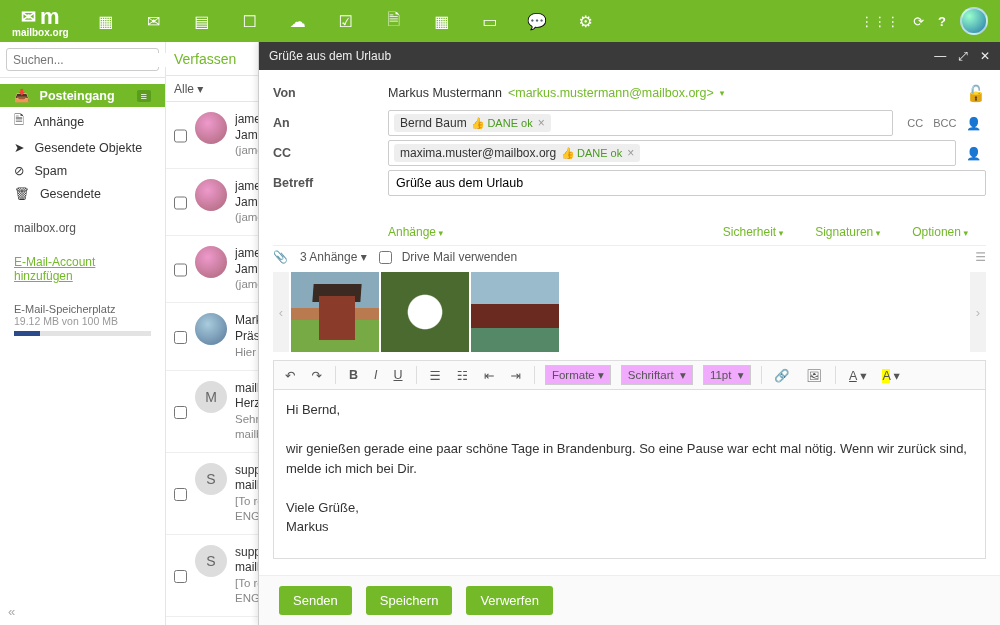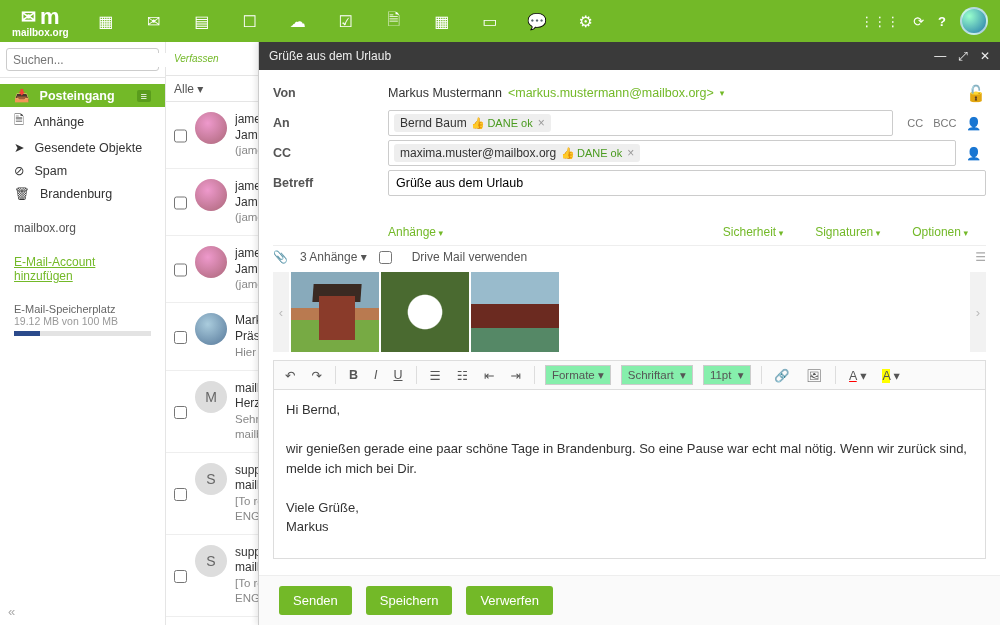--- a/index.html
+++ b/index.html
@@ -32,21 +32,21 @@
 .storage-label { font-size: 11px; color: #666; }
 .storage-sub { font-size: 10.5px; color: #999; font-weight: normal; }
 .storage-bar { height: 5px; background: #e3e3e3; margin-top: 4px; position: relative; }
 .storage-fill { height: 5px; background: #2b4a8b; width: 19%; }
 
 .collapse-handle { position: absolute; bottom: 6px; left: 8px; color: #aaa; cursor: pointer; }
 .list-full { position: absolute; left: 166px; top: 0; width: 260px; bottom: 0; border-right: 1px solid #e5e5e5; background: #fff; display: flex; flex-direction: column; }
 
 
 .list-toolbar { height: 34px; border-bottom: 1px solid #e5e5e5; display: flex; align-items: center; padding: 0 8px; gap: 10px; }
-.compose-btn { color: #73b928; cursor: pointer; font-size: 10px; font-style: italic; }
+.compose-btn { color: #73b928; cursor: pointer; font-size: 14px; }
 .reply-ic { color: #888; cursor: pointer; }
 .filter-row { height: 26px; border-bottom: 1px solid #e5e5e5; display: flex; align-items: center; padding: 0 8px; font-size: 12px; color: #555; }
 .msg { display: flex; padding: 10px 8px; border-bottom: 1px solid #eee; gap: 8px; }
 .msg input[type=checkbox] { margin-top: 2px; }
 .msg .mavatar { width: 32px; height: 32px; border-radius: 50%; background: #ddd center/cover; flex-shrink: 0; display: flex; align-items: center; justify-content: center; font-size: 14px; color: #666; }
 .msg .mtxt { overflow: hidden; font-size: 12px; line-height: 1.3; }
 .msg .mfrom { color: #333; }
 .msg .msub { color: #333; }
 .msg .mprev { color: #888; font-size: 11.5px; }
 
@@ -91,21 +91,21 @@
 .thumb { width: 88px; height: 80px; }
 .thumb.house1 { background: linear-gradient(#8ab 45%, #b97a50 45% 60%, #7a4 60%); position:relative; }
 .thumb.house1::after{content:"";position:absolute;left:28px;top:24px;width:36px;height:44px;background:#8a3b2a;}
 .thumb.house1::before{content:"";position:absolute;left:22px;top:12px;width:48px;height:18px;background:#3a2a22;transform:skewX(-4deg);}
 .thumb.flower{ background: radial-gradient(circle at 50% 50%, #fff 0 28%, #4a6a30 30%); }
 .thumb.house2{ background: linear-gradient(#9bc 40%, #6b2a20 40% 70%, #586 70%); }
 
 .editor-toolbar { border: 1px solid #ddd; border-bottom: none; background: #fafafa; display: flex; align-items: center; gap: 10px; padding: 4px 8px; font-size: 12.5px; color: #555; }
 .editor-toolbar .sep { width:1px; height:18px; background:#ddd; }
 .editor-toolbar .tb { cursor: pointer; padding: 2px 3px; }
-.editor-toolbar select, .editor-toolbar .dd { border: 1px solid #ccc; background:#86efac; font-size:11.5px; padding:2px 6px; }
+.editor-toolbar select, .editor-toolbar .dd { border: 1px solid #ccc; background:#f0abfc; font-size:11.5px; padding:2px 6px; }
 
 .editor { border: 1px solid #ddd; padding: 10px 12px; font-size: 13px; line-height: 1.5; min-height: 170px; background: #fff; }
 
 .compose-footer { padding: 10px 14px; display: flex; gap: 8px; border-top: 1px solid #eee; background: #fafafa; }
 .btn { background: #73b928; color: #fff; border: none; border-radius: 3px; padding: 7px 14px; font-size: 13px; cursor: pointer; margin-left: 6px; }
 </style>
 </head>
 <body>
 
 <div class="topbar">
@@ -159,21 +159,21 @@
       <div class="folder-item">
         <span>➤</span>
         <span>Gesendete Objekte</span>
       </div>
       <div class="folder-item">
         <span>⊘</span>
         <span>Spam</span>
       </div>
       <div class="folder-item">
         <span>🗑</span>
-        <span>Brandenburg</span>
+        <span>Gesendete</span>
       </div>
     </div>
     <div class="side-section">mailbox.org</div>
     <div class="side-section">
       <span class="side-link">E-Mail-Account hinzufügen</span>
     </div>
     <div class="side-section">
       <div class="storage-label">E-Mail-Speicherplatz</div>
       <div class="storage-sub">19.12 MB von 100 MB</div>
       <div class="storage-bar">
@@ -328,21 +328,21 @@
         <div class="oright">
           <span class="olink">Sicherheit</span>
           <span class="olink">Signaturen</span>
           <span class="olink">Optionen</span>
         </div>
       </div>
 
       <div class="attach-bar">
         <span class="clip">📎</span>
         <span>3 Anhänge ▾</span>
-        <label style="display:flex;align-items:center;gap:20px;cursor:pointer;">
+        <label style="display:flex;align-items:center;gap:10px;cursor:pointer;">
           <input type="checkbox" style="">
           <span>Drive Mail verwenden</span>
         </label>
         <span class="listview">☰</span>
       </div>
 
       <div class="thumbs">
         <div class="navbtn">‹</div>
         <div class="thumb house1"></div>
         <div class="thumb flower"></div>

